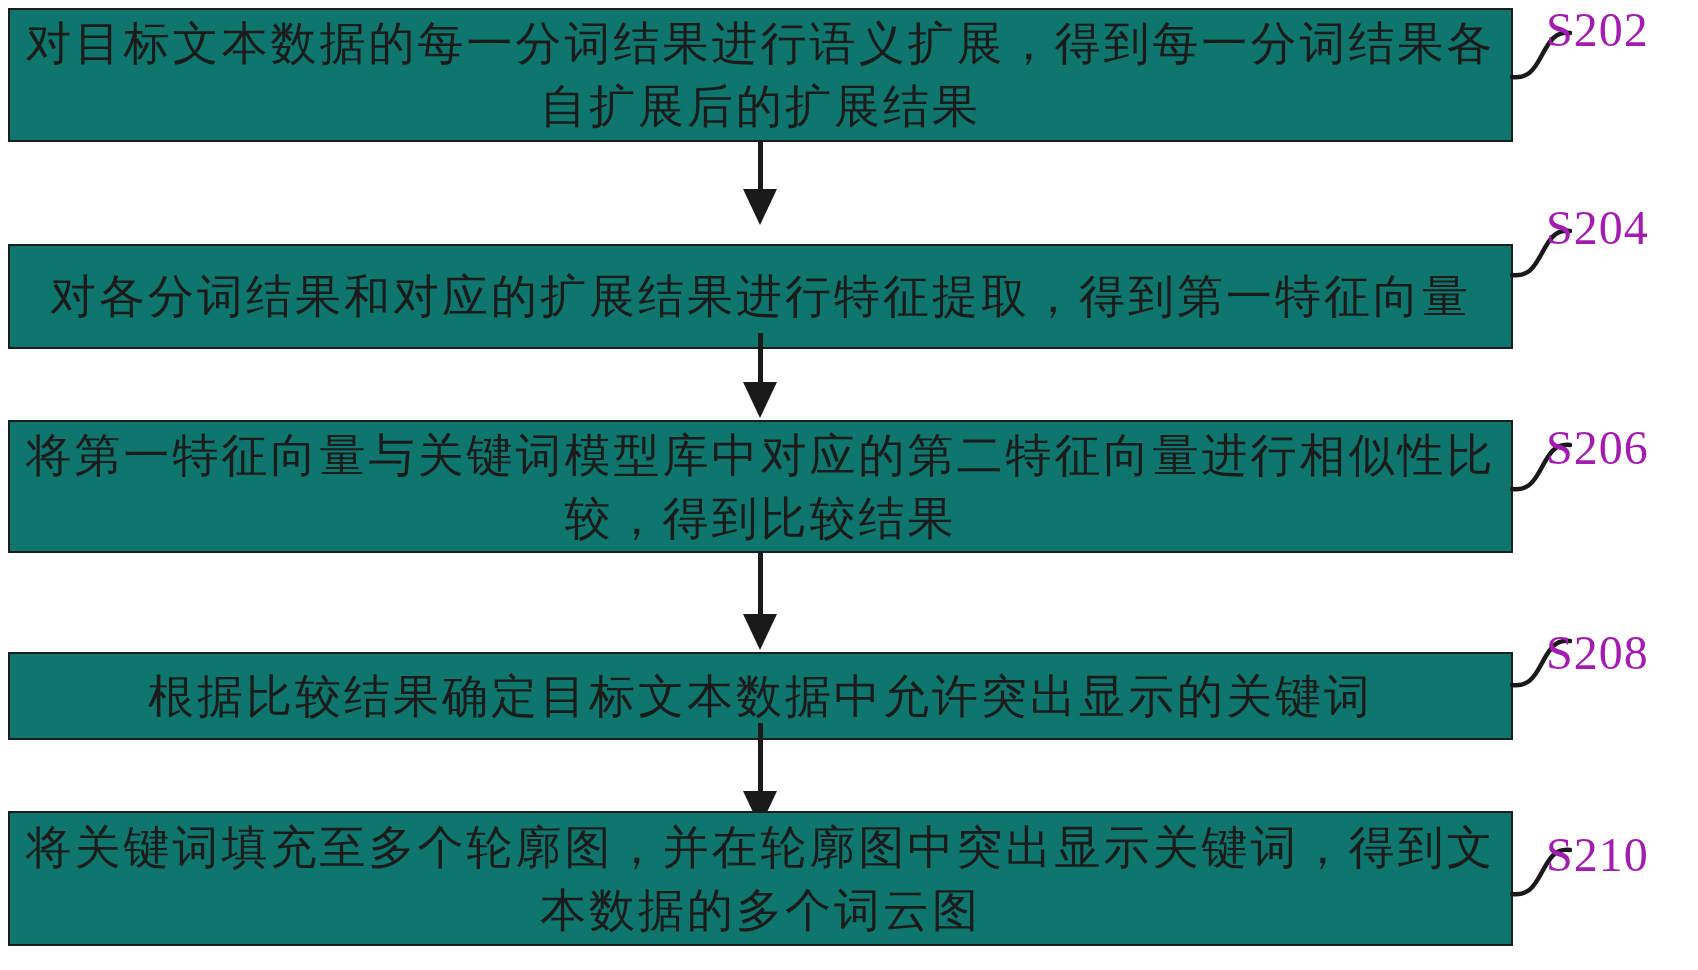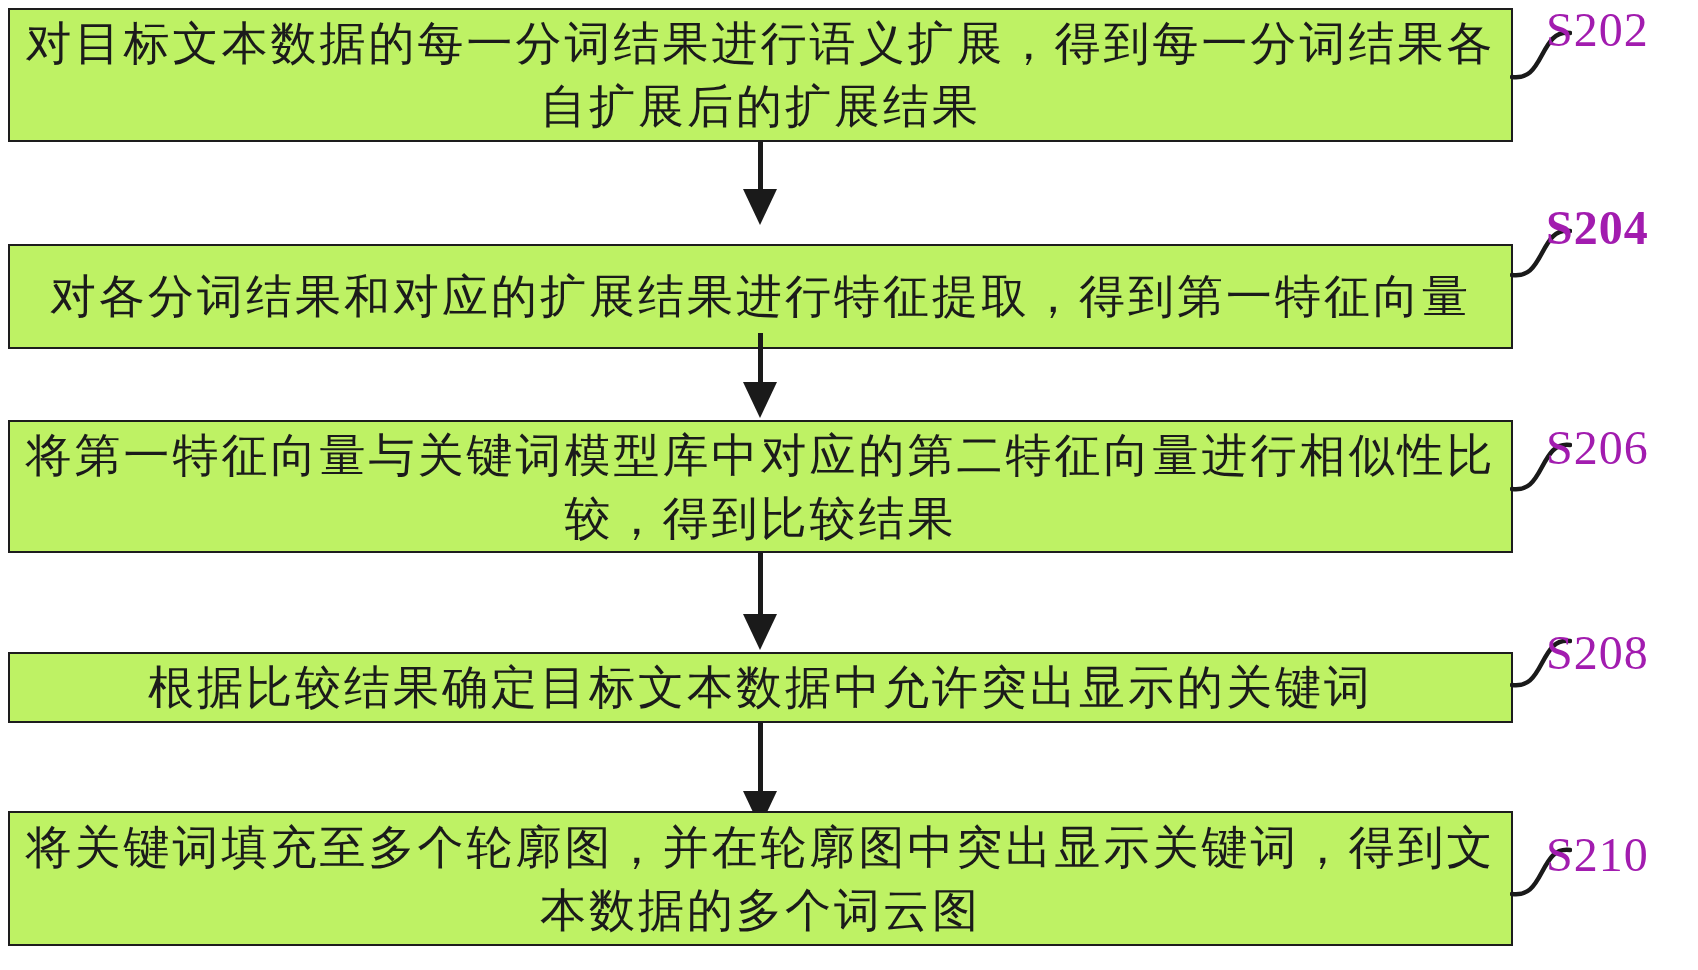--- a/index.html
+++ b/index.html
@@ -16,53 +16,53 @@
     overflow: hidden;
   }
 
   
   .step-box {
     position: absolute;
     left: 8px;
     width: 1505px;
     border: 2px solid #1d1d1d;
     box-sizing: border-box;
-    background: #bef264;
+    background: #0f766e;
     display: flex;
     align-items: center;
     justify-content: center;
   }
   .step-text {
     width: 100%;
     text-align: center;
     white-space: pre-line;
     font-size: 46px;
     line-height: 63px;
     letter-spacing: 3px;
     color: #1b1b1b;
   }
   .box1 { top: 8px;   height: 134px; }
   .box2 { top: 244px; height: 105px; }
   .box3 { top: 420px; height: 133px; }
-  .box4 { top: 652px; height: 71px;  }
+  .box4 { top: 652px; height: 88px;  }
   .box5 { top: 811px; height: 135px; }
 
   
   .step-label {
     position: absolute;
     left: 1546px;
     width: 112px;
     font-size: 48px;
     line-height: 50px;
     color: #a21caf;
     letter-spacing: 1px;
     white-space: nowrap;
   }
   .label1 { top: 5px;   }
-  .label2 { top: 203px; font-weight: bold; }
+  .label2 { top: 203px; }
   .label3 { top: 423px; }
   .label4 { top: 628px; }
   .label5 { top: 830px; }
 
   
   .squiggle {
     position: absolute;
     left: 1510px;
     width: 62px;
     height: 52px;

